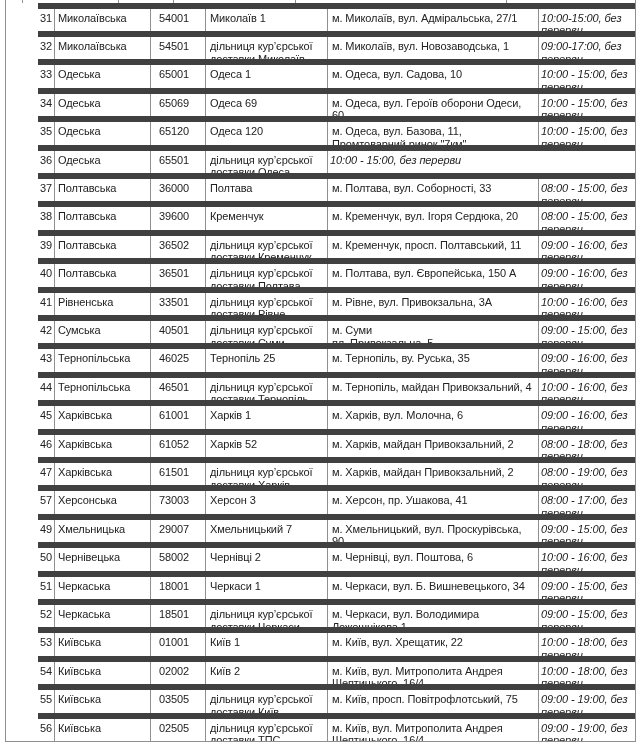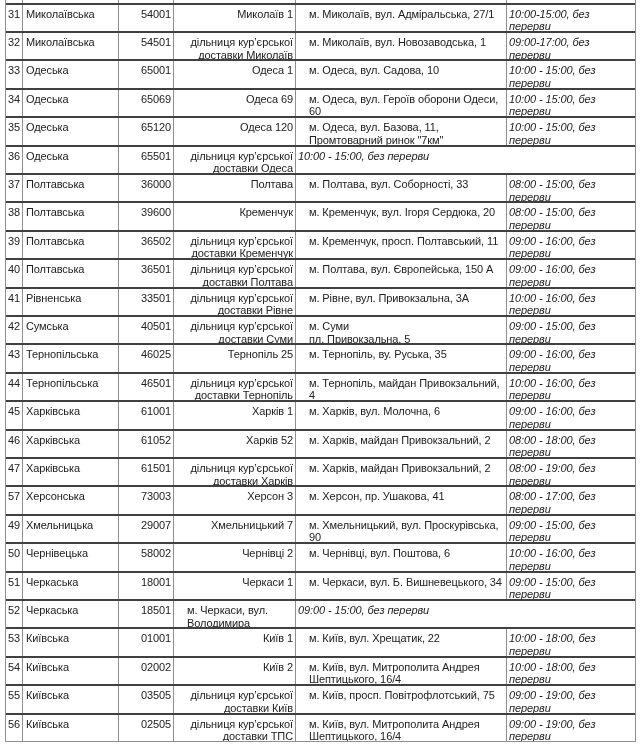--- a/index.html
+++ b/index.html
@@ -20,36 +20,36 @@
     border-bottom:1px solid #8f8f8f;
     background:#ffffff;
   }
   .row{
     display:grid;
     grid-template-columns:16px 96px 55px 122px 211px 129px;
     box-sizing:border-box;
     height:28.42px;
     overflow:hidden;
   }
-  .row + .row{border-top:2px solid #404040;}
+  .row + .row{border-top:6px solid #404040;margin-left:32px;}
   .row.cut{height:2.5px;}
   .cell{
     box-sizing:border-box;
     border-left:1px solid #8f8f8f;
     padding:3px 2px 0 3px;
     font-size:11px;
     line-height:12.6px;
     letter-spacing:-0.1px;
     overflow:hidden;
     white-space:pre-line;
   }
   .cell:first-child{border-left:none;padding-left:2px;}
-  .c-code{padding-left:8px;text-align:right;}
-  .c-name{padding-left:4px;text-align:right;}
-  .c-address{padding-left:13px;padding-right:4px;}
+  .c-code{padding-left:8px;}
+  .c-name{padding-left:4px;}
+  .c-address{padding-left:4px;padding-right:4px;}
   .c-hours{padding-left:2px;padding-right:8px;font-style:italic;}
 </style>
 </head>
 <body>
 
 <div class="page">
   <div class="tbl">
 
     <div class="row cut">
       <div class="cell c-num"></div>
@@ -246,20 +246,21 @@
     <div class="cell c-code">18001</div>
     <div class="cell c-name">Черкаси 1</div>
     <div class="cell c-address">м. Черкаси, вул. Б. Вишневецького, 34</div>
     <div class="cell c-hours">09:00 - 15:00, без перерви</div>
   </div>
 
   <div class="row">
     <div class="cell c-num">52</div>
     <div class="cell c-oblast">Черкаська</div>
     <div class="cell c-code">18501</div>
+    <div class="cell c-name">дільниця кур’єрської доставки Черкаси</div>
     <div class="cell c-address">м. Черкаси, вул. Володимира Ложешнікова,1</div>
     <div class="cell c-hours">09:00 - 15:00, без перерви</div>
   </div>
 
   <div class="row">
     <div class="cell c-num">53</div>
     <div class="cell c-oblast">Київська</div>
     <div class="cell c-code">01001</div>
     <div class="cell c-name">Київ 1</div>
     <div class="cell c-address">м. Київ, вул. Хрещатик, 22</div>

